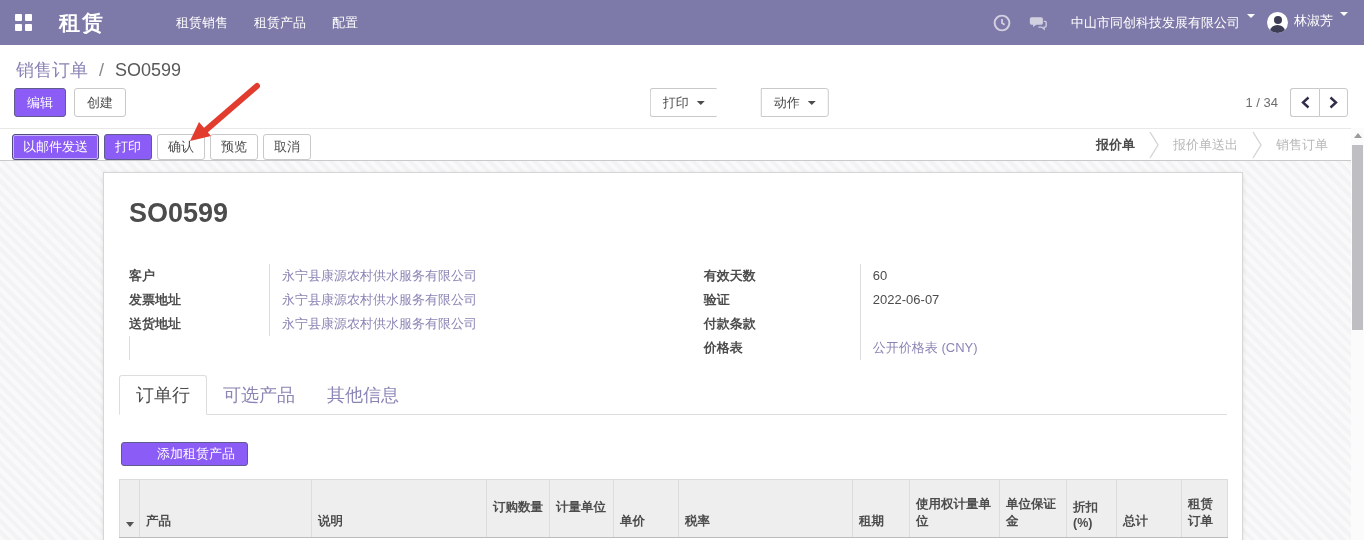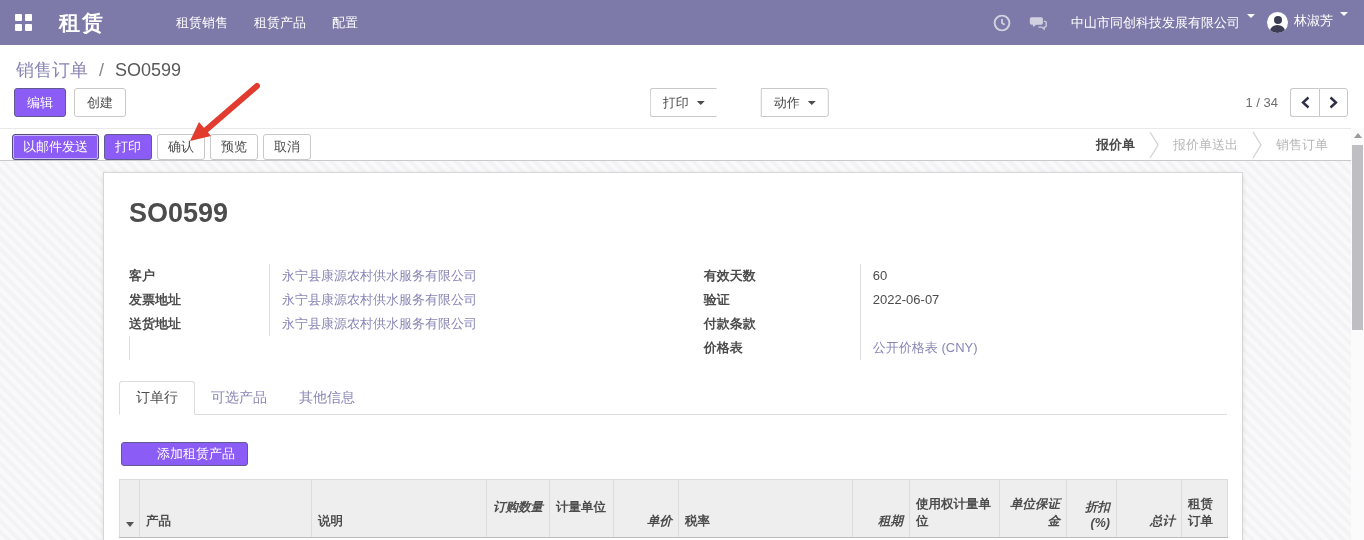--- a/index.html
+++ b/index.html
@@ -72,32 +72,32 @@
   .fields { display:flex; margin:35px 0 0 10px;gap:28px; }
   .fgroup { width:50%; }
   .fgroup.right { padding-left:12px; }
   .frow { display:flex; height:24px; line-height:24px; font-size:13px; }
   .flabel { font-weight:bold; color:#4c4c4c; flex:0 0 140px; }
   .fgroup.right .flabel { flex-basis:156px; }
   .fvalue { border-left:1px solid #ddd; padding-left:12px; flex:1 1 auto; color:#4c4c4c; }
   .fvalue.link { color:#8a85b5; cursor:pointer; }
 
   .tabs { display:flex; margin-top:24px; border-bottom:1px solid #ddd; height:31px; align-items:flex-end; }
-  .tab { font-size:14px; padding:7px 16px; cursor:pointer; color:#8a85b5; }
+  .tab { font-size:18px; padding:7px 16px; cursor:pointer; color:#8a85b5; }
   .tab.active { color:#4c4c4c; background:#fff; border:1px solid #ddd; border-bottom:1px solid #fff;
                 border-radius:3px 3px 0 0; margin-bottom:-1px; }
 
   .add-product { margin:27px 0 0 2px; }
   .add-product .btn { height:24px;padding-left:35px; }
 
   table.lines { border-collapse:collapse; margin-top:13px; width:1108px; table-layout:fixed; }
   table.lines th { background:#eee; border:1px solid #dcdcdc; border-bottom:1px solid #bcbcbc;
                    font-size:12.5px; font-weight:bold; color:#4c4c4c; vertical-align:bottom;
                    padding:4px 6px 7px; height:58px; text-align:left; }
-  table.lines th.ta-r { text-align:right;font-style:italic; }
+  table.lines th.ta-r { text-align:left; }
   table.lines th.va-m { vertical-align:middle; }
   .col-toggle { width:0; height:0; border-left:4px solid transparent; border-right:4px solid transparent;
                 border-top:5px solid #555; display:inline-block; cursor:pointer; }
 
   
   .scrollbar { position:absolute; right:0; top:128px; width:13px; height:412px; background:#fbfbfb; }
   .sb-up { position:absolute; left:3px; top:5px; width:0; height:0;
            border-left:4px solid transparent; border-right:4px solid transparent; border-bottom:5px solid #9a9a9a; }
   .sb-thumb { position:absolute; left:1px; top:17px; width:11px; height:185px; background:#bfbfc3; }
 

